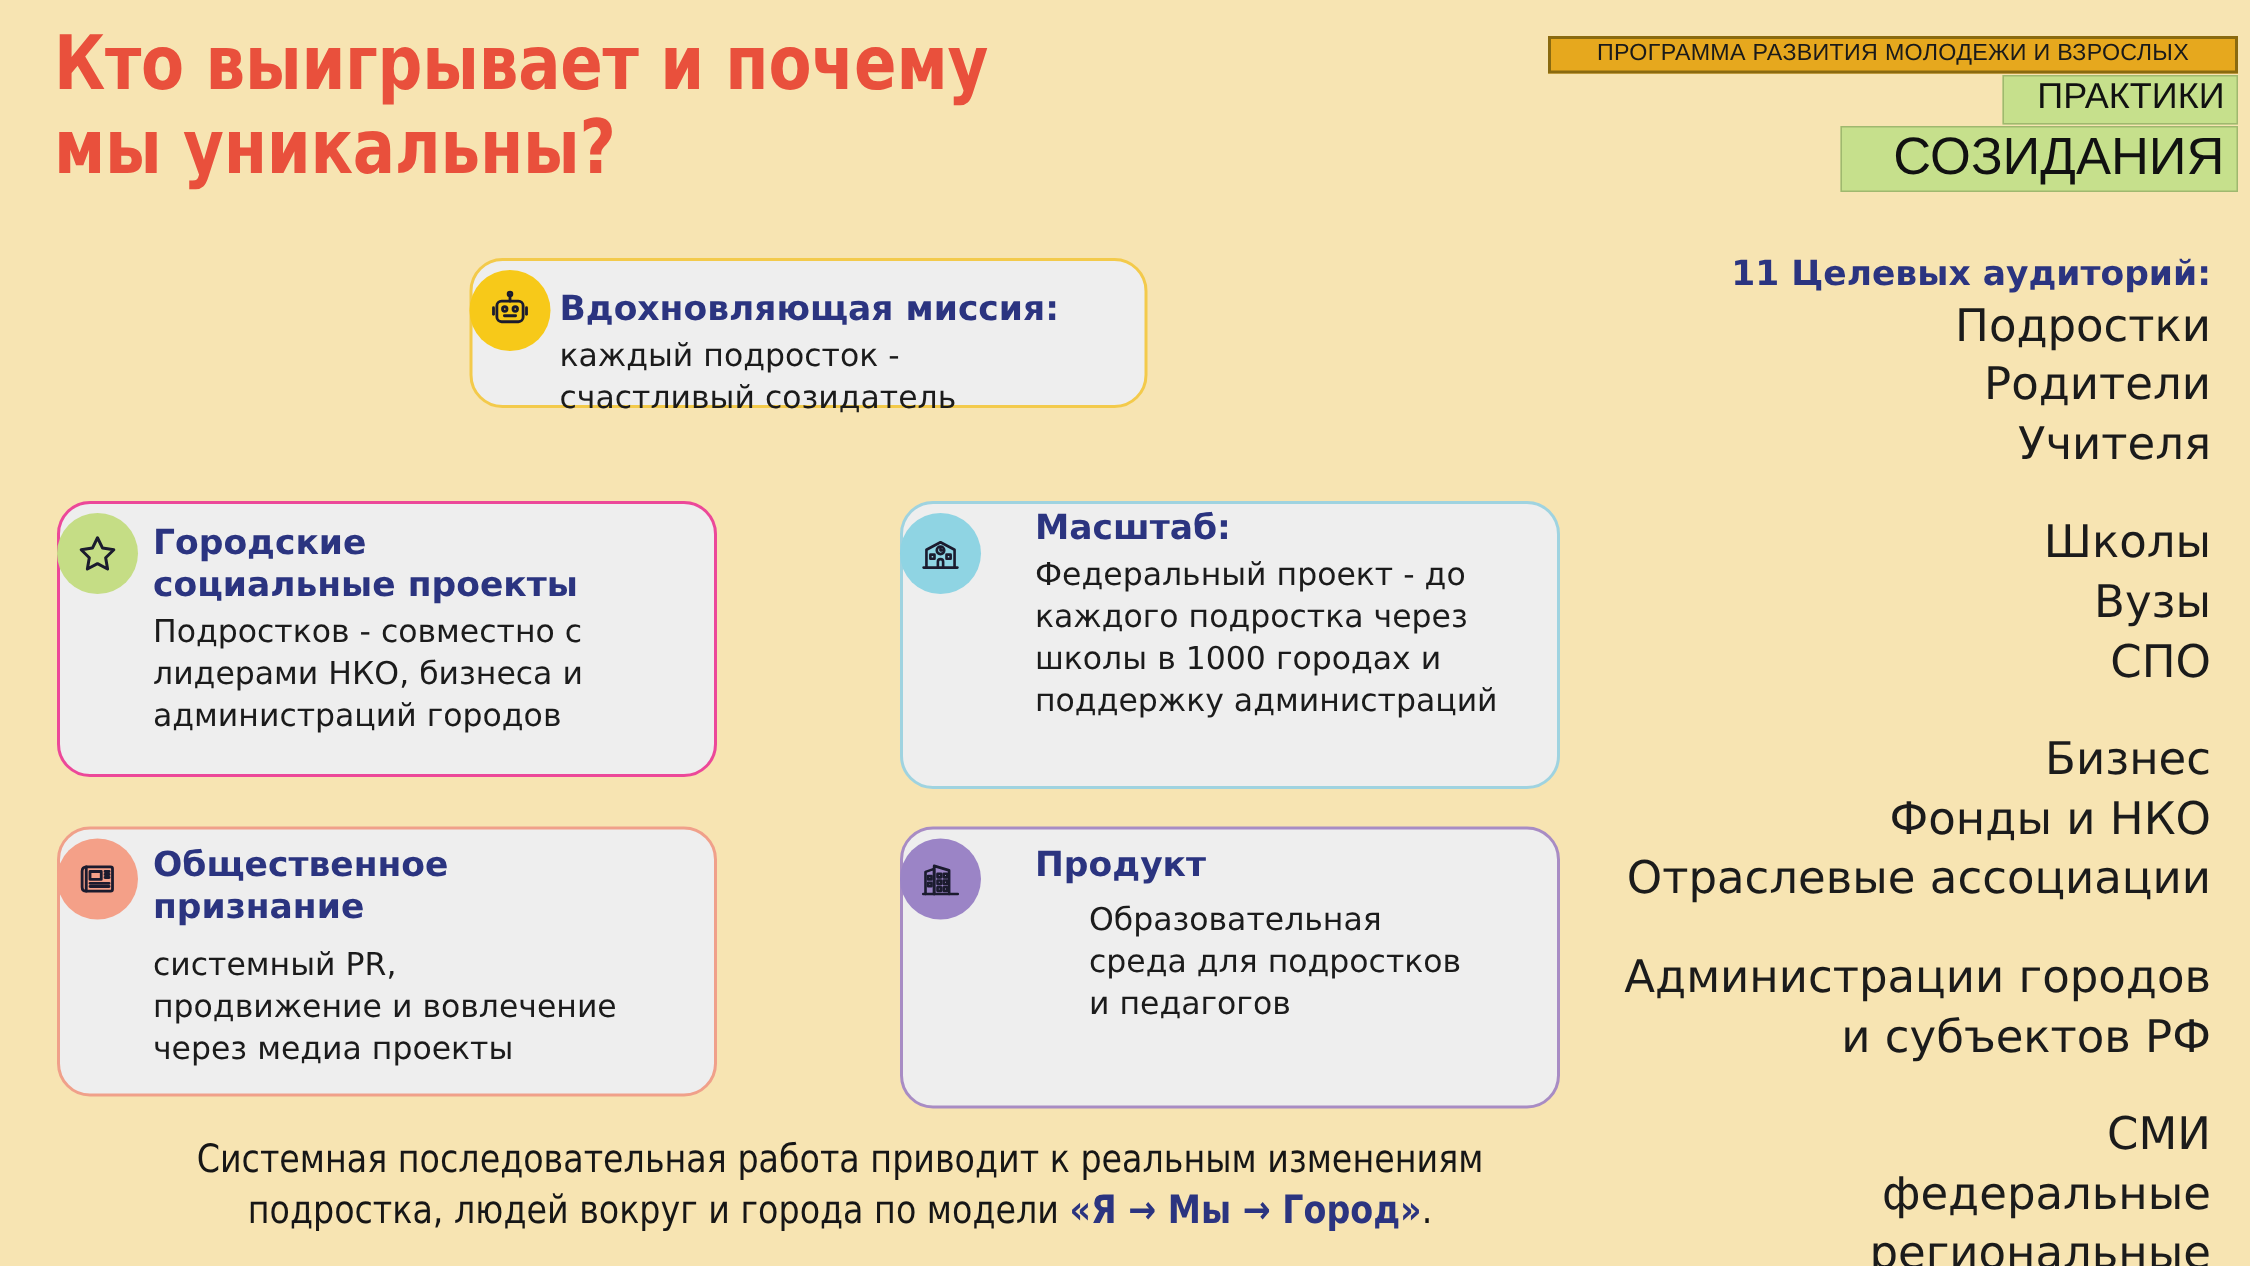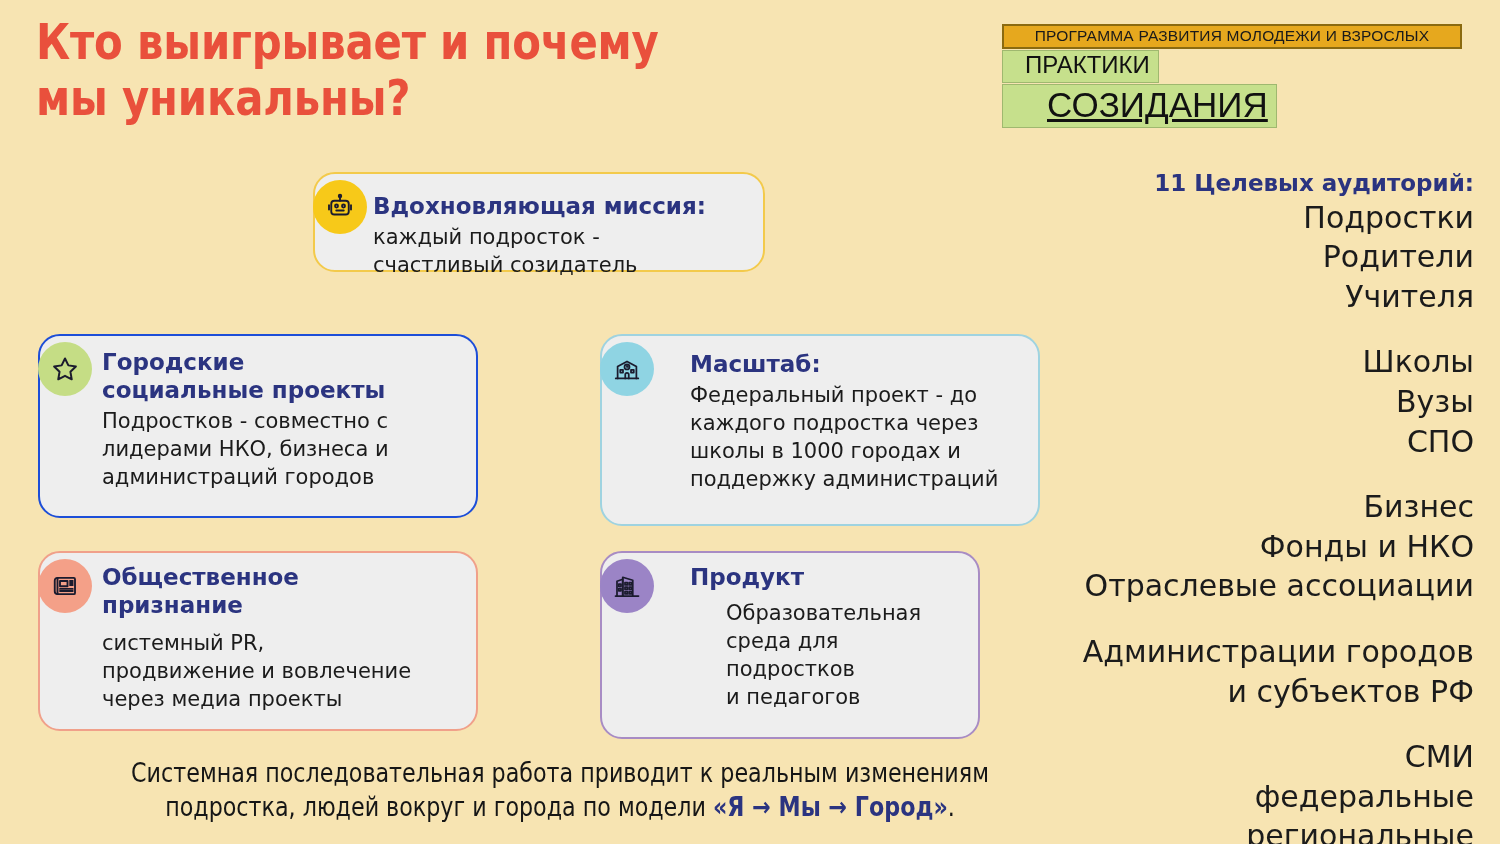--- a/index.html
+++ b/index.html
@@ -28,26 +28,26 @@
     color: #e9503c;
     letter-spacing: -0.2px;
     transform: scaleX(0.93);
     transform-origin: left top;
     white-space: pre-line;
   }
 
   
   .logo-block {
     position: absolute;
-    right: 38px;
+    right: 8px;
     top: 24px;
     width: 460px;
     display: flex;
     flex-direction: column;
-    align-items: flex-start;
+    align-items: flex-end;
   }
   .logo-banner {
     background: #e6a81e;
     border: 2px solid #8a6a10;
     color: #1a1a1a;
     font-family: "Liberation Sans", sans-serif;
     font-size: 15.5px;
     font-weight: 400;
     letter-spacing: 0.2px;
     padding: 2px 8px 3px 8px;
@@ -69,22 +69,21 @@
     padding: 2px 8px 5px 22px;
     white-space: nowrap;
   }
   .logo-green.line1 {
     font-size: 24px;
     margin-top: 1px;
   }
   .logo-green.line2 {
     font-size: 35px;
     margin-top: 1px;
-    padding-left: 44px;
-    text-decoration: underline;
+    padding-left: 34px;
   }
 
   
   .aud-col {
     position: absolute;
     right: 26px;
     top: 170px;
     width: 400px;
     text-align: right;
   }
@@ -151,39 +150,39 @@
 
   
   #card-mission {
     left: 313px; top: 172px; width: 452px; height: 100px;
     border: 2px solid #f3ca4b;
   }
   #card-mission .card-body { left: 58px; top: 18px; }
 
   #card-city {
     left: 38px; top: 334px; width: 440px; height: 184px;
-    border: 2px solid #1d4ed8;
+    border: 2px solid #ec4899;
   }
   #card-city .card-body { left: 62px; top: 12px; }
 
   #card-scale {
     left: 600px; top: 334px; width: 440px; height: 192px;
     border: 2px solid #9fd3e0;
   }
-  #card-scale .card-body { left: 88px; top: 14px; right: 8px; }
+  #card-scale .card-body { left: 88px; top: 2px; right: 8px; }
 
   #card-public {
     left: 38px; top: 551px; width: 440px; height: 180px;
     border: 2px solid #f0a08a;
   }
   #card-public .card-body { left: 62px; top: 10px; }
   #card-public .card-text { margin-top: 10px; }
 
   #card-product {
-    left: 600px; top: 551px; width: 380px; height: 188px;
+    left: 600px; top: 551px; width: 440px; height: 188px;
     border: 2px solid #a88cc4;
   }
   #card-product .card-body { left: 88px; top: 10px; }
   #card-product .card-text { margin-top: 8px; margin-left: 36px; }
 
   .ci-yellow { background: #f7c919; }
   .ci-green  { background: #c5dd85; }
   .ci-blue   { background: #8fd4e3; }
   .ci-coral  { background: #f4a088; }
   .ci-purple { background: #9b84c6; }

